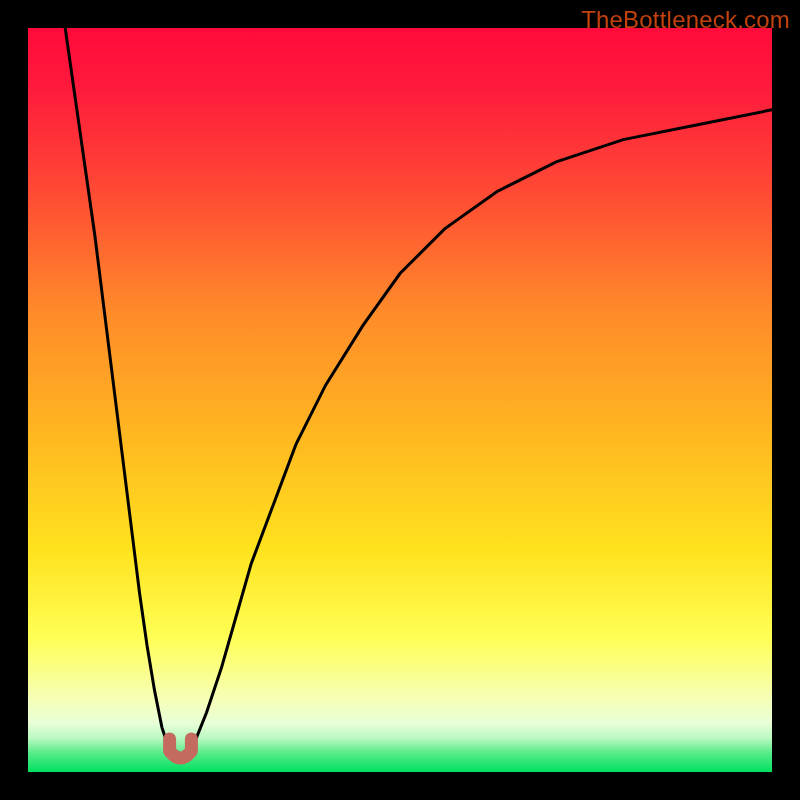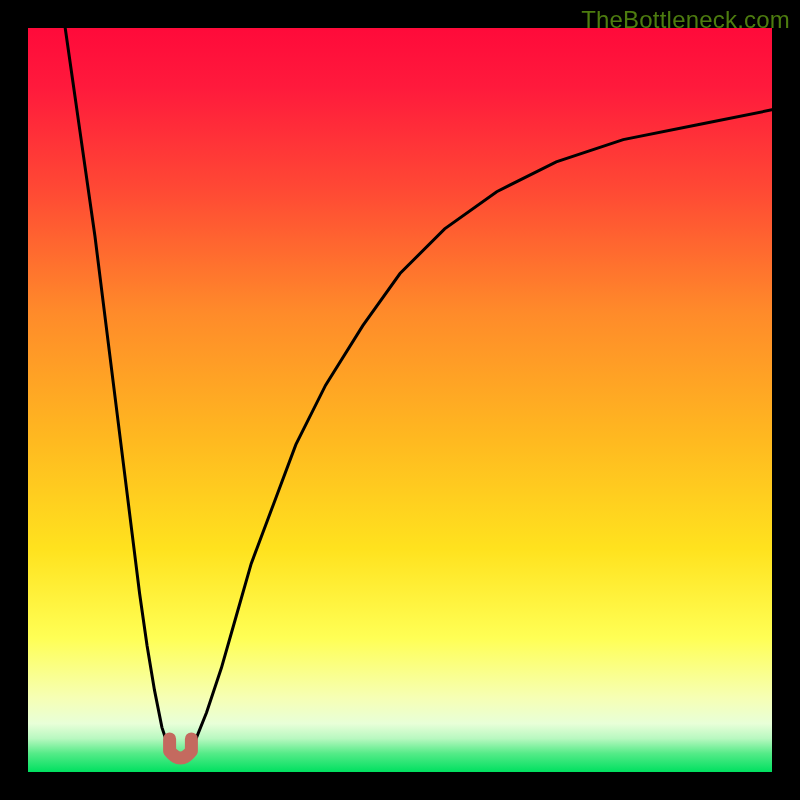--- a/index.html
+++ b/index.html
@@ -22,21 +22,21 @@
     left: 28px;
     top: 28px;
     width: 744px;
     height: 744px;
     overflow: hidden;
   }
   .watermark {
     position: absolute;
     top: 6px;
     right: 10px;
-    color: #4d7c0f;
+    color: #c2410c;
     font-size: 24px;
     font-weight: 400;
     letter-spacing: 0.2px;
     pointer-events: none;
   }
   svg { display: block; }
 </style>
 </head>
 <body>
 

